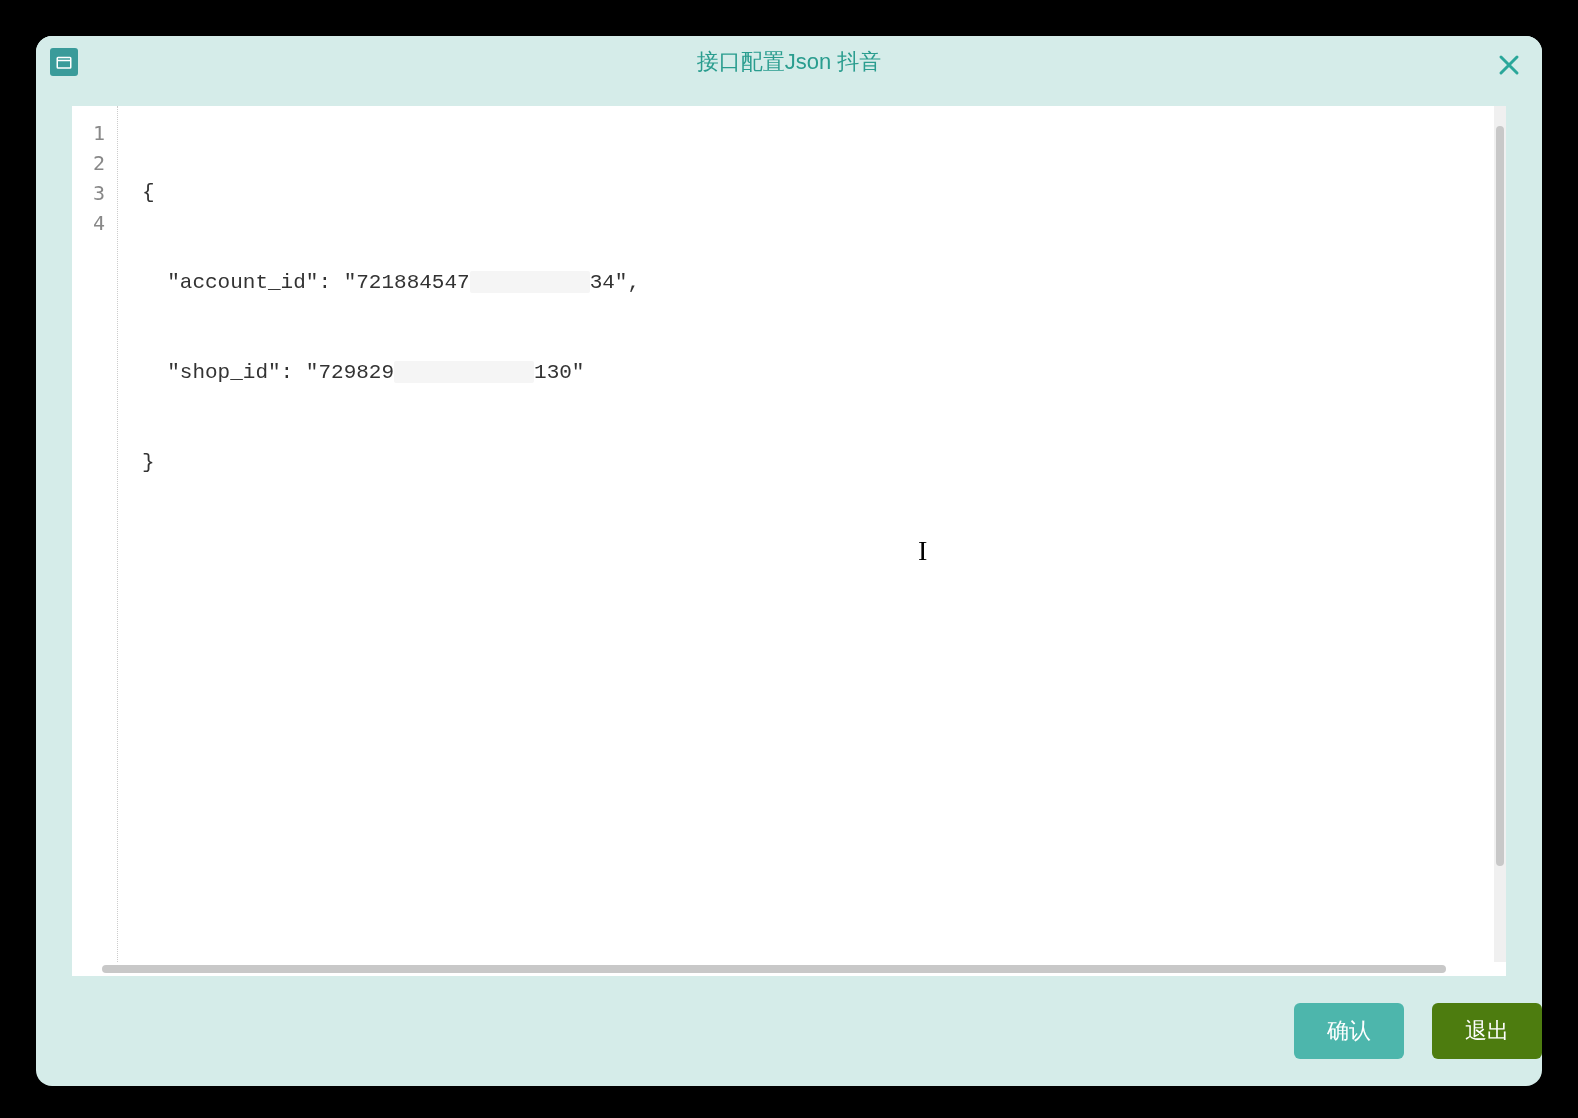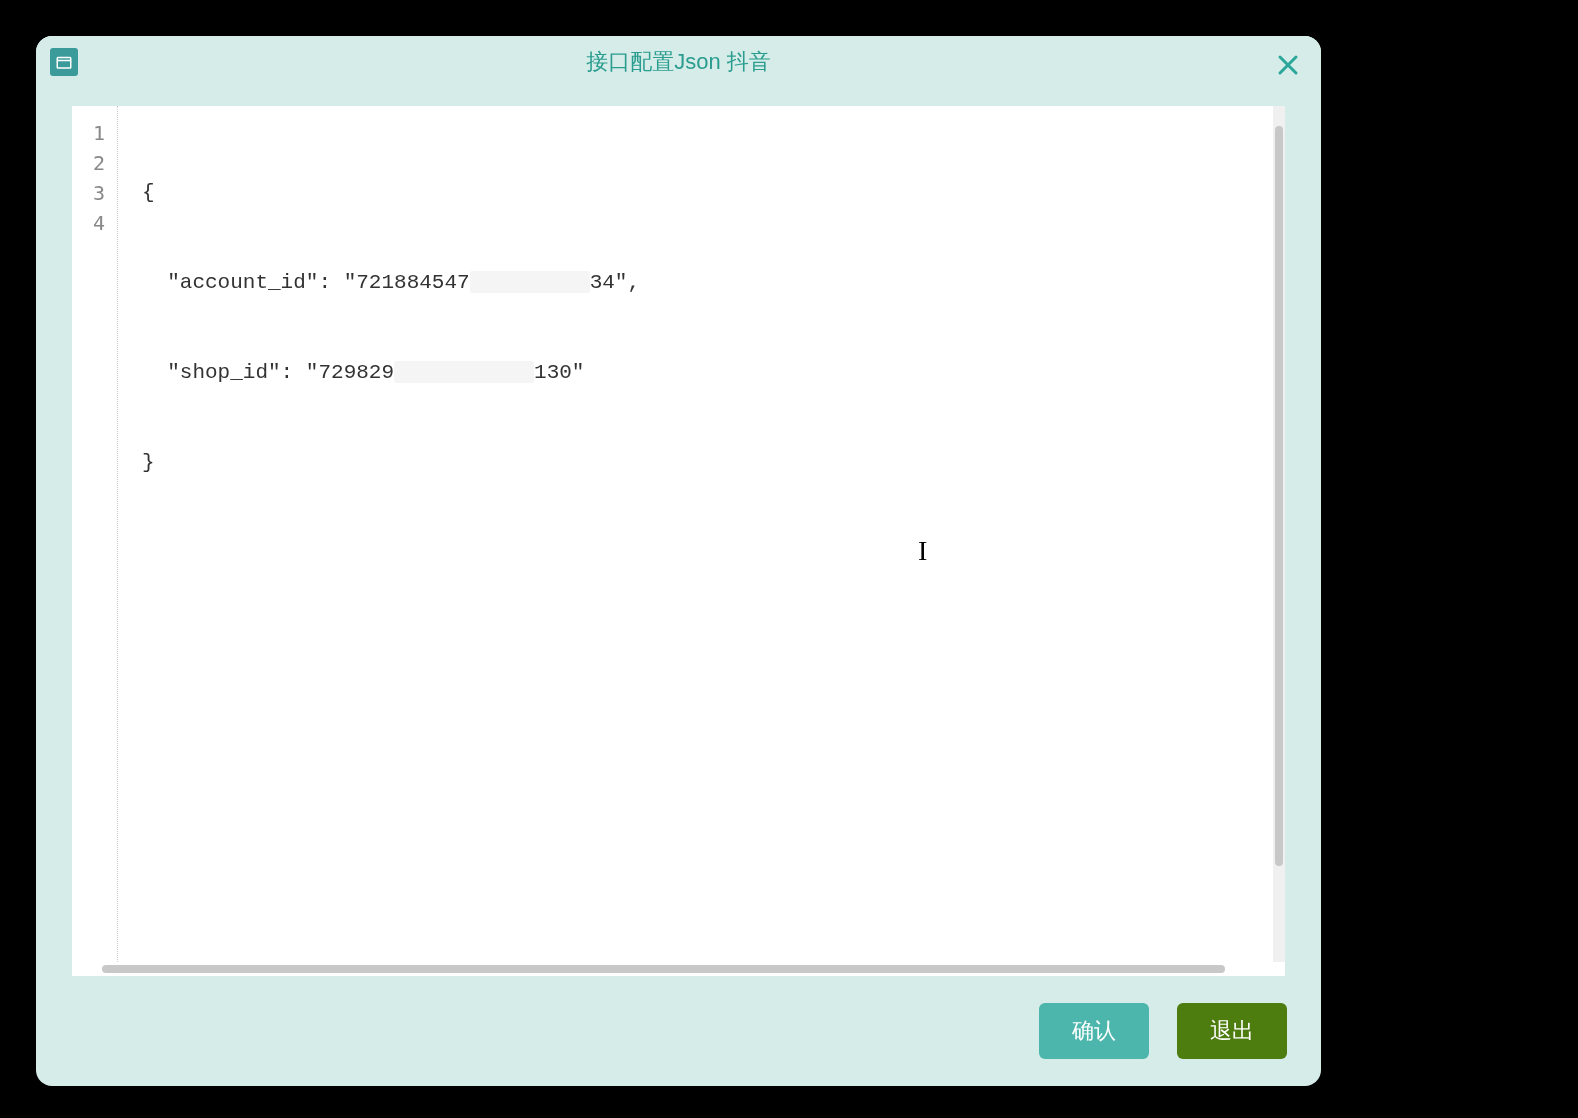--- a/index.html
+++ b/index.html
@@ -11,21 +11,21 @@
       background: #000;
       width: 1578px;
       height: 1118px;
       overflow: hidden;
       font-family: Arial, sans-serif;
     }
     .dialog {
       position: absolute;
       left: 36px;
       top: 36px;
-      width: 1285px;
+      width: 1506px;
       height: 1050px;
       background: #d5ece9;
       border-radius: 16px;
       display: flex;
       flex-direction: column;
       overflow: hidden;
     }
     .titlebar {
       height: 52px;
       position: relative;
@@ -141,21 +141,20 @@
       height: 8px;
       background: #c8c8c8;
       border-radius: 4px;
     }
     .footer {
       height: 110px;
       display: flex;
       align-items: center;
       justify-content: flex-end;
       gap: 28px;
-      padding-right: 34px;
     }
     .btn {
       min-width: 110px;
       height: 56px;
       border: none;
       border-radius: 6px;
       font-size: 22px;
       color: #fff;
       cursor: pointer;
       display: flex;

